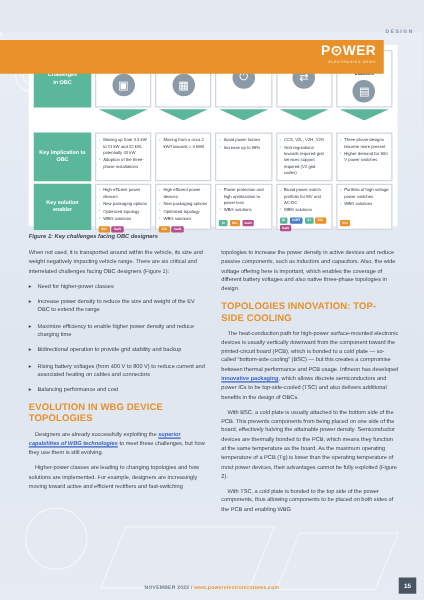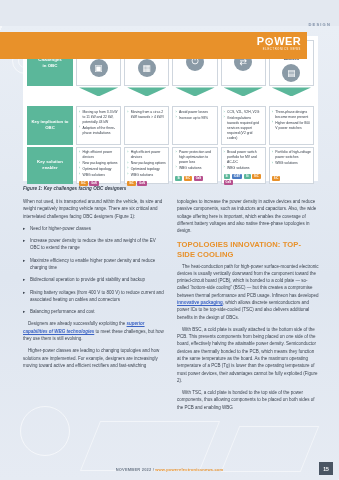--- a/index.html
+++ b/index.html
@@ -345,20 +345,21 @@
     <div class="colbody">
       <p>When not used, it is transported around within the vehicle, its size and weight negatively impacting vehicle range. There are six critical and interrelated challenges facing OBC designers (Figure 1):</p>
       <ul class="bullets" id="left-bullets">
           <li>Need for higher-power classes</li>
           <li>Increase power density to reduce the size and weight of the EV OBC to extend the range</li>
           <li>Maximize efficiency to enable higher power density and reduce charging time</li>
           <li>Bidirectional operation to provide grid stability and backup</li>
           <li>Rising battery voltages (from 400 V to 800 V) to reduce current and associated heating on cables and connectors</li>
           <li>Balancing performance and cost</li>
         </ul>
+      <h2 class="sect">EVOLUTION IN WBG DEVICE TOPOLOGIES</h2>
       <p class="indent"><span>Designers are already successfully exploiting the </span><a class="lnk" href="#">superior capabilities of WBG technologies</a><span> to meet these challenges, but how they use them is still evolving.</span></p>
       <p class="indent">Higher-power classes are leading to changing topologies and how solutions are implemented. For example, designers are increasingly moving toward active and efficient rectifiers and fast-switching</p>
     </div>
 
     <div class="colbody">
       <p>topologies to increase the power density in active devices and reduce passive components, such as inductors and capacitors. Also, the wide voltage offering here is important, which enables the coverage of different battery voltages and also native three-phase topologies in design.</p>
       <h2 class="sect">TOPOLOGIES INNOVATION: TOP-SIDE COOLING</h2>
       <p class="indent"><span>The heat-conduction path for high-power surface-mounted electronic devices is usually vertically downward from the component toward the printed-circuit board (PCB), which is bonded to a cold plate — so-called “bottom-side cooling” (BSC) — but this creates a compromise between thermal performance and PCB usage. Infineon has developed </span><a class="lnk-b" href="#">innovative packaging</a><span>, which allows discrete semiconductors and power ICs to be top-side-cooled (TSC) and also delivers additional benefits in the design of OBCs.</span></p>
       <p class="indent">With BSC, a cold plate is usually attached to the bottom side of the PCB. This prevents components from being placed on one side of the board, effectively halving the attainable power density. Semiconductor devices are thermally bonded to the PCB, which means they function at the same temperature as the board. As the maximum operating temperature of a PCB (Tg) is lower than the operating temperature of most power devices, their advantages cannot be fully exploited (Figure 2).</p>
       <p class="indent">With TSC, a cold plate is bonded to the top side of the power components, thus allowing components to be placed on both sides of the PCB and enabling WBG</p>

